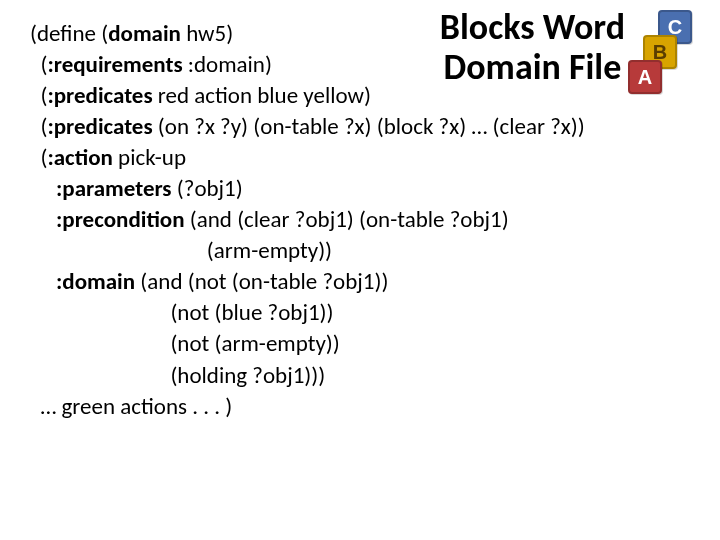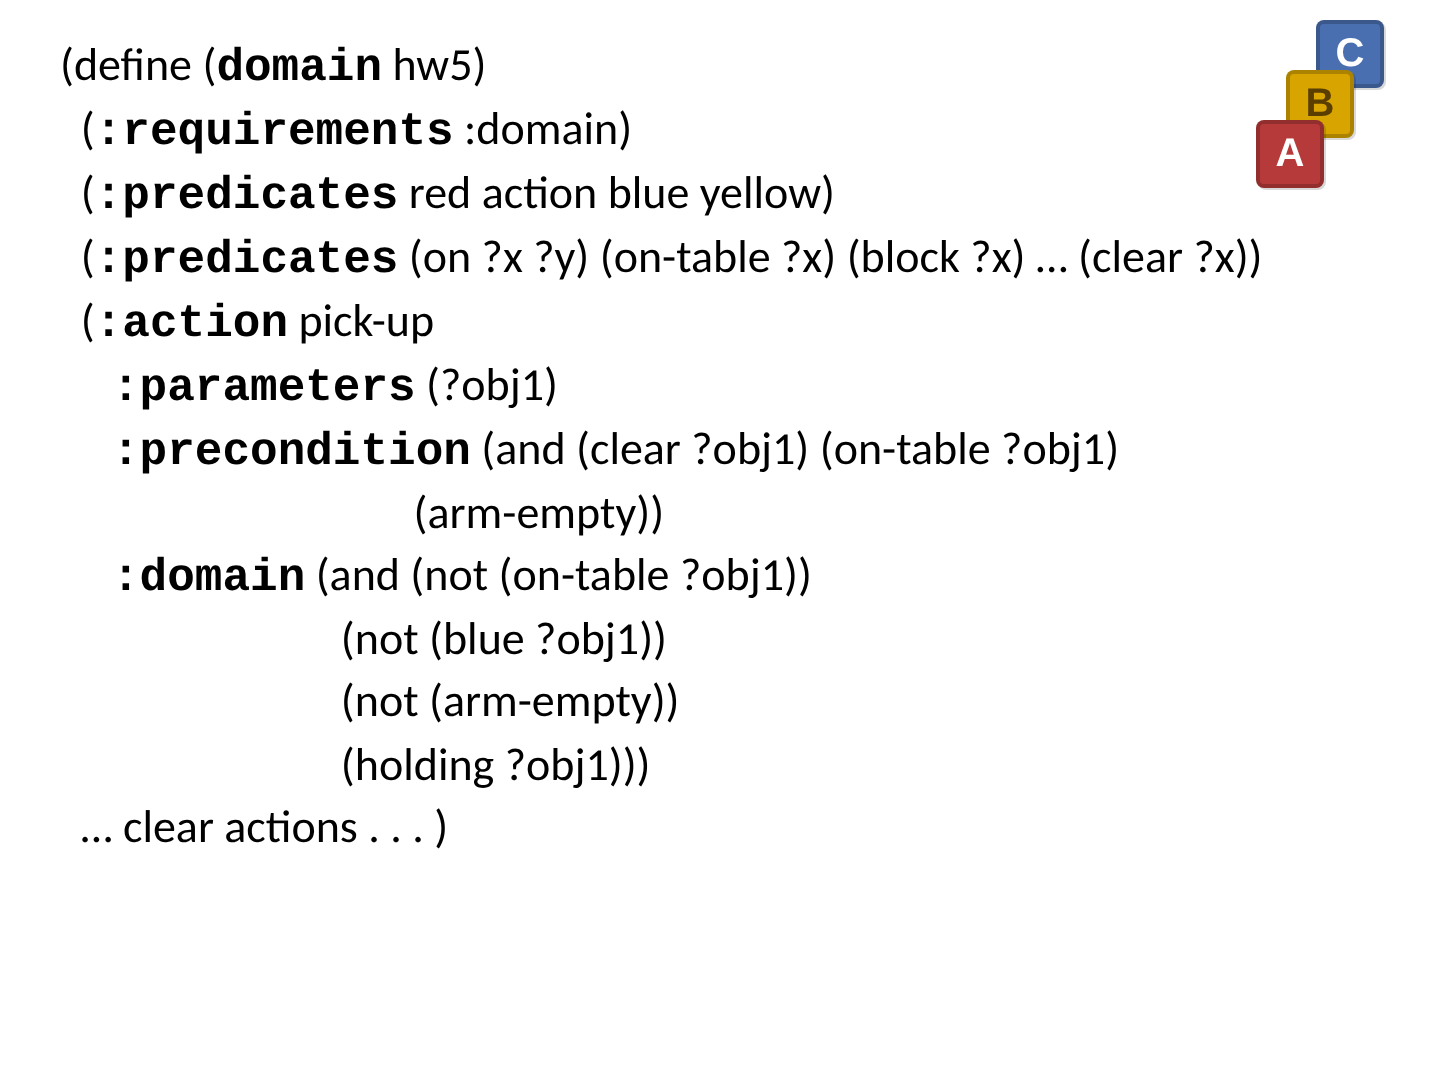--- a/index.html
+++ b/index.html
@@ -52,41 +52,45 @@
   .blocks-icon .b { background:#d8a400; top:25px; right:15px; color:#5a3e00;}
   .blocks-icon .a { background:#b73a3a; top:50px; right:30px; }
   .code {
     position: absolute;
     top: 18px;
     left: 30px;
     font-size: 23px;
     line-height: 1.35;
     white-space: pre;
   }
-  .bold { font-weight:700;font-family:Liberation Mono, monospace; }
+  .bold { font-weight:700; }
 </style>
 </head>
 <body>
 
 <div class="slide">
 
+  <div class="title">
+    <div>Blocks Word</div>
+    <div>Domain File</div>
+  </div>
 
   <div class="blocks-icon">
     <div class="block c">C</div>
     <div class="block b">B</div>
     <div class="block a">A</div>
   </div>
 
   <div class="code"><span>(define (</span><span class="bold">domain</span><span> hw5)</span>
 <span>  (</span><span class="bold">:requirements</span><span> :domain)</span>
 <span>  (</span><span class="bold">:predicates</span><span> red action blue yellow)</span>
 <span>  (</span><span class="bold">:predicates</span><span> (on ?x ?y) (on-table ?x) (block ?x) … (clear ?x))</span>
 <span>  (</span><span class="bold">:action</span><span> pick-up</span>
 <span>     </span><span class="bold">:parameters</span><span> (?obj1)</span>
 <span>     </span><span class="bold">:precondition</span><span> (and (clear ?obj1) (on-table ?obj1)</span>
 <span>                                  (arm-empty))</span>
 <span>     </span><span class="bold">:domain</span><span> (and (not (on-table ?obj1))</span>
 <span>                           (not (blue ?obj1))</span>
 <span>                           (not (arm-empty))</span>
 <span>                           (holding ?obj1)))</span>
-<span>  … clear actions . . . )</span></div>
+<span>  … green actions . . . )</span></div>
 
 </div>
 
 </body></html>

